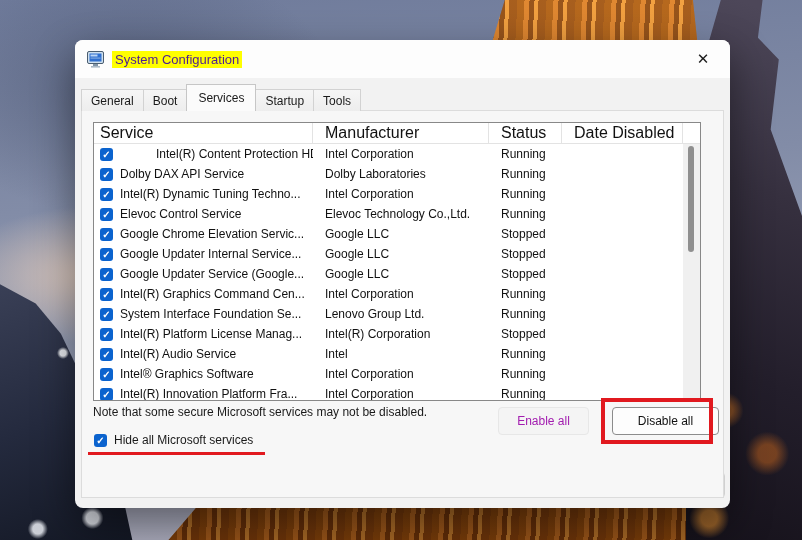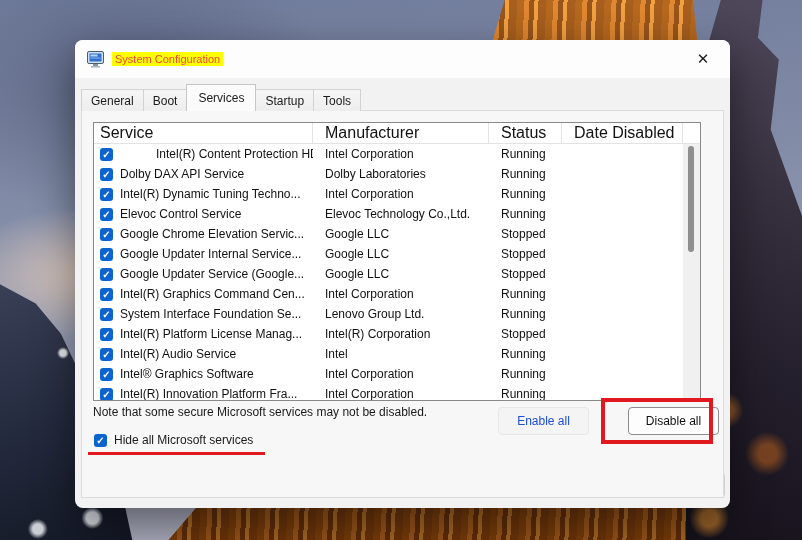--- a/index.html
+++ b/index.html
@@ -34,21 +34,21 @@
       radial-gradient(circle at 20% 96%, rgba(238,150,50,.6) 0 8px, rgba(238,150,50,0) 20px),
       linear-gradient(200deg,#4d4759 4%,#36303f 35%,#231e2b 68%,#16121b 100%); }
 
   
   .dialog { position:absolute; left:75px; top:40px; width:655px; height:468px;
     background:#f2f2f2; border-radius:8px; box-shadow:0 16px 42px rgba(0,0,0,.45);
     font-size:12px; color:#1a1a1a; }
   .titlebar { position:absolute; left:0; top:0; right:0; height:38px; background:#fdfdfd;
     border-radius:8px 8px 0 0; display:flex; align-items:center; padding:0 12px; }
   .title-icon { width:19px; height:17px; margin-right:6px; flex:0 0 auto; }
-  .title-hl { background:var(--hl,#ffff00); font-size:11px; padding:1px 3px; color:#ef4444; }
+  .title-hl { background:var(--hl,#ffff00); font-size:13px; padding:1px 3px; color:#4c1d95; }
   .close-btn { margin-left:auto; width:30px; height:26px; border:none; background:transparent;
     font-size:15px; color:#1a1a1a; cursor:pointer; font-family:"Liberation Sans",sans-serif; }
 
   .tabstrip { position:absolute; left:6px; top:44px; height:27px; display:flex; align-items:flex-end; z-index:3; }
   .tab { border:1px solid #d2d2d2; border-bottom:none; background:linear-gradient(#f6f6f6,#ededed);
     height:22px; padding:0 9px; display:flex; align-items:center; font-size:12px; margin-right:-1px; cursor:pointer; }
   .tab.active { background:#fbfbfb; height:27px; border-color:#c6c6c6; position:relative; z-index:4;
     padding:0 11px; }
   .tabpage { position:absolute; left:6px; top:70px; width:643px; height:388px;
     background:#f7f7f7; border:1px solid #dcdcdc; z-index:2; }
@@ -65,23 +65,23 @@
   .cb { width:13px; height:13px; border-radius:3px; background:var(--accent,#0b63ce);
     color:#fff; font-size:10px; line-height:13px; text-align:center; flex:0 0 auto; font-weight:bold; }
   .svc-cb { margin:0 7px 0 6px; }
   .scrollbar { position:absolute; top:21px; right:0; bottom:0; width:17px; background:#f0f0f0; }
   .scroll-thumb { position:absolute; left:5px; top:2px; width:6px; height:106px; background:#8f8f8f; border-radius:3px; }
 
   .note { position:absolute; left:11px; top:294px; font-size:12px; color:#1a1a1a; }
 
   .btn { font-family:"Liberation Sans",sans-serif; font-size:12px; border-radius:4px;
     background:#fdfdfd; border:1px solid #d0d0d0; color:#111; cursor:pointer; }
-  .btn:disabled { background:#f4f4f4; border-color:#e7e7e7; color:#1d4ed8; cursor:default; }
+  .btn:disabled { background:#f4f4f4; border-color:#e7e7e7; color:#a21caf; cursor:default; }
   .enable-all { position:absolute; left:416px; top:296px; width:91px; height:28px; }
-  .disable-all { position:absolute; left:530px; top:296px; width:91px; height:28px; border-color:#8c8c8c;margin-left:16px; }
+  .disable-all { position:absolute; left:530px; top:296px; width:107px; height:28px; border-color:#8c8c8c; }
   .red-box { position:absolute; left:519px; top:287px; width:112px; height:46px;
     border:4px solid var(--red,#e1191f); pointer-events:none; z-index:5; }
 
   .hide-ms { position:absolute; left:12px; top:322px; display:flex; align-items:center; gap:7px; cursor:pointer; }
   .hide-ms .label { font-size:12px; }
   .red-underline { position:absolute; left:6px; top:341px; width:177px; height:3px; background:var(--red,#e1191f); }
 
   .footer-btn { position:absolute; top:432px; width:85px; height:26px; }
   .btn-ok { left:281px; border:1px solid #2667c6; box-shadow:0 0 0 .5px #2667c6 inset; }
   .btn-cancel { left:377px; }

